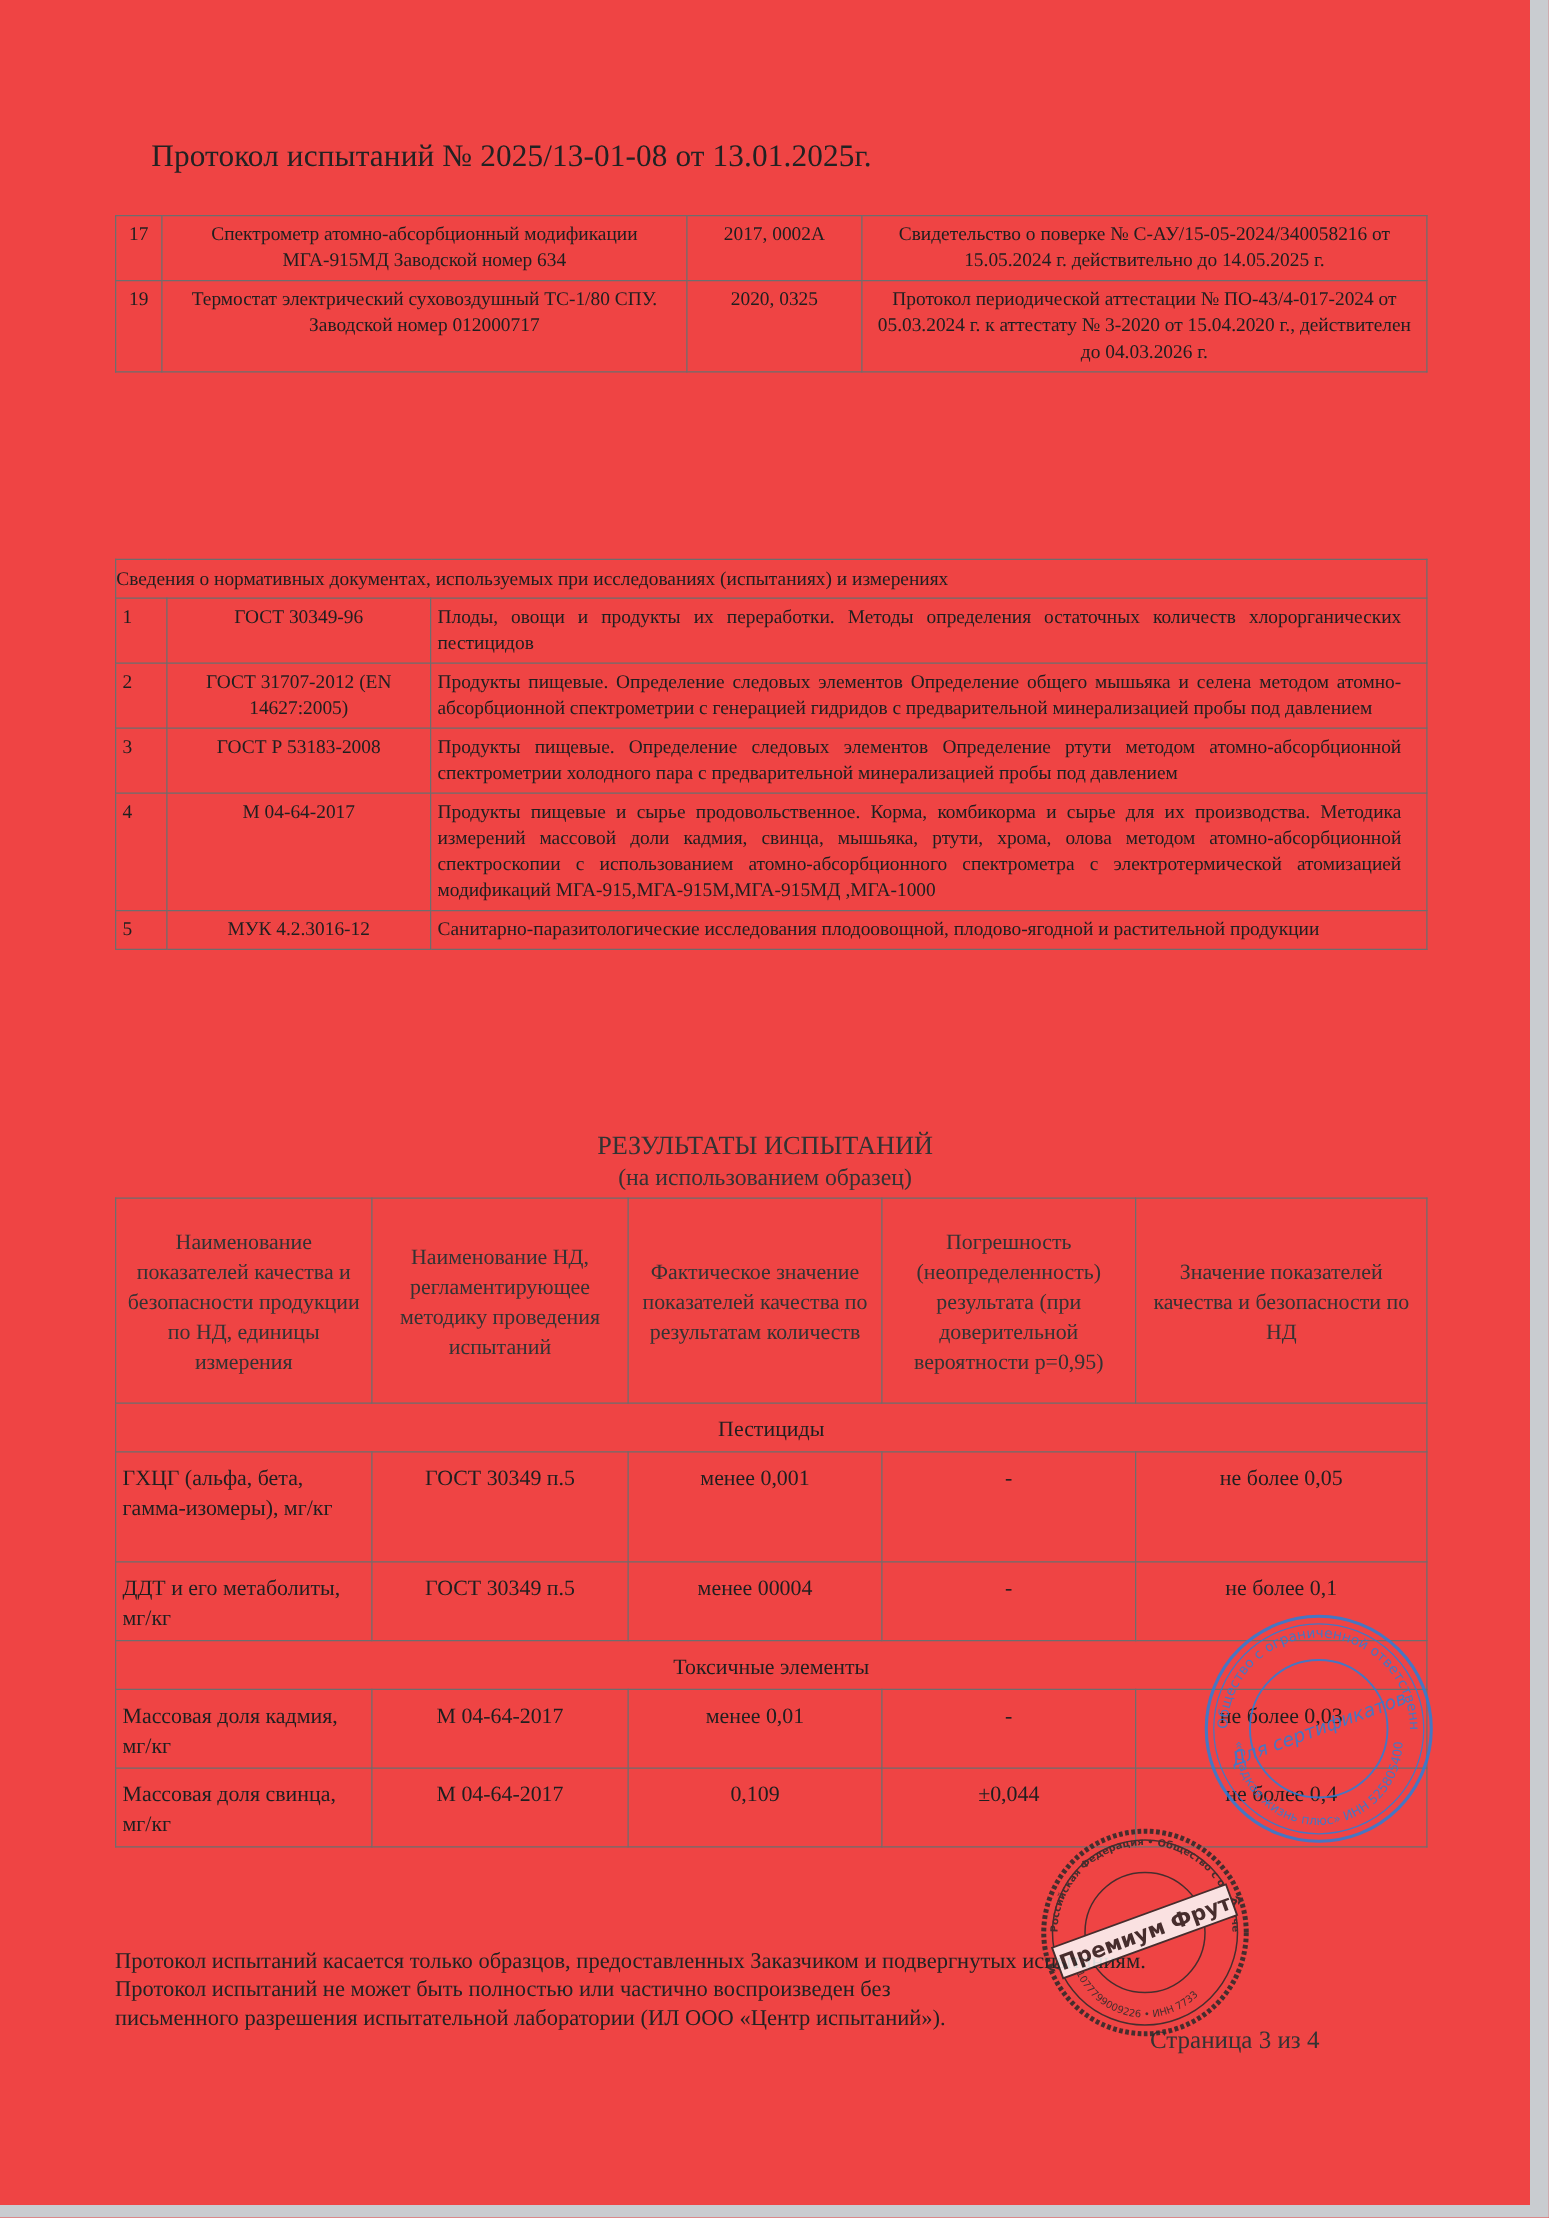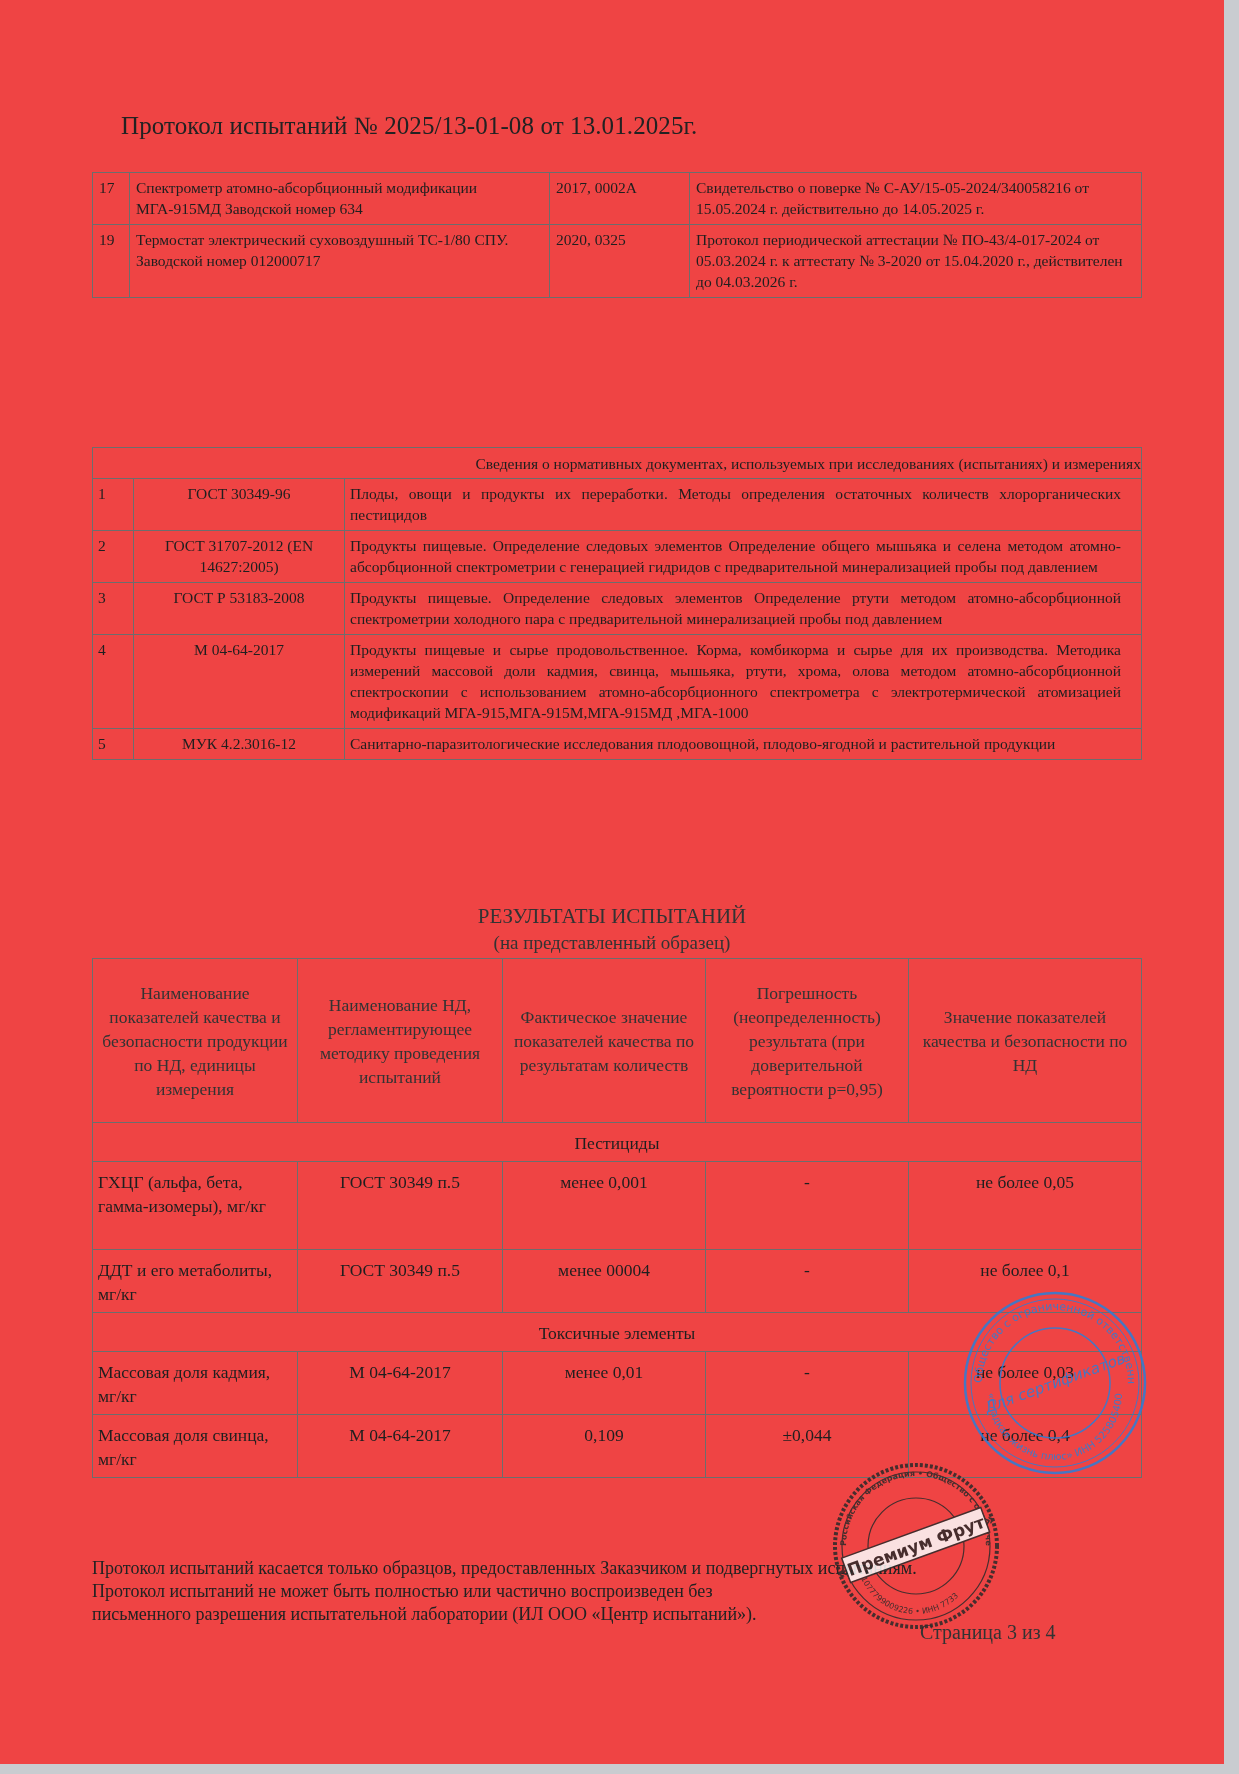--- a/index.html
+++ b/index.html
@@ -15,29 +15,29 @@
   }
   .title {
     position:absolute; left:121px; top:112px;
     font-size:25px; letter-spacing:0.1px; color:#222;
   }
   table { border-collapse:collapse; position:absolute; }
   td, th { border:1px solid #6d6d6d; vertical-align:top; font-weight:normal; }
 
   
   .equip { left:92px; top:172px; width:1050px; font-size:15.5px; line-height:21px; }
-  .equip td { padding:4px 6px 5px 6px; }
+  .equip td { padding:4px 6px 5px 6px;text-align:center; }
   .equip .c-num { width:24px; padding-left:6px; }
   .equip .c-name { width:407px; }
   .equip .c-year { width:127px; }
 
   
   .norm { left:92px; top:447px; width:1050px; font-size:15.5px; line-height:21px; }
   .norm td { padding:4px 5px 5px 5px; }
-  .norm .hdr { text-align:right; padding:5px 0 4px 0; }
+  .norm .hdr { text-align:left; padding:5px 0 4px 0; }
   .norm .c-num { width:30px; }
   .norm .c-code { width:200px; text-align:center; }
   .norm .c-desc { text-align:justify; text-align-last:left; padding-right:20px; }
 
   .res-title { position:absolute; left:0; width:1224px; text-align:center; color:#333; }
   .res-title.t1 { top:904px; font-size:21px; }
   .res-title.t2 { top:932px; font-size:19px; }
 
   
   .results { left:92px; top:958px; width:1050px; font-size:17.5px; line-height:24px; }
@@ -116,21 +116,21 @@
     </tr>
     <tr>
       <td class="c-num">5</td>
       <td class="c-code">МУК 4.2.3016-12</td>
       <td class="c-desc">Санитарно-паразитологические исследования плодоовощной, плодово-ягодной и растительной продукции</td>
     </tr>
   </tbody>
     </table>
 
   <div class="res-title t1">РЕЗУЛЬТАТЫ ИСПЫТАНИЙ</div>
-  <div class="res-title t2">(на представленный образец)</div>
+  <div class="res-title t2">(на использованием образец)</div>
 
   <table class="results">
     <tbody>
         <tr style="height:164px;">
       <th class="c1">Наименование показателей качества и безопасности продукции  по НД, единицы измерения</th>
       <th class="c2">Наименование  НД, регламентирующее методику проведения испытаний</th>
       <th class="c3">Фактическое значение показателей качества по результатам количеств</th>
       <th class="c4">Погрешность (неопределенность) результата (при доверительной вероятности р=0,95)</th>
       <th>Значение показателей качества и безопасности по НД</th>
     </tr>

